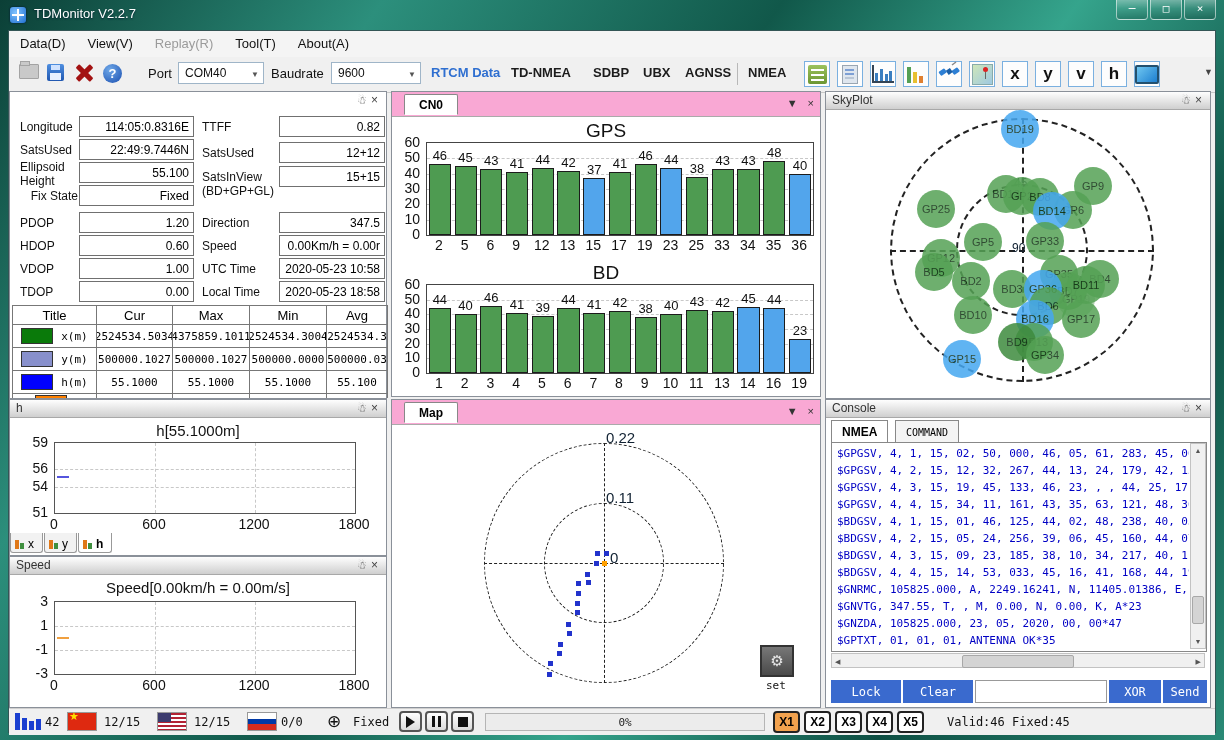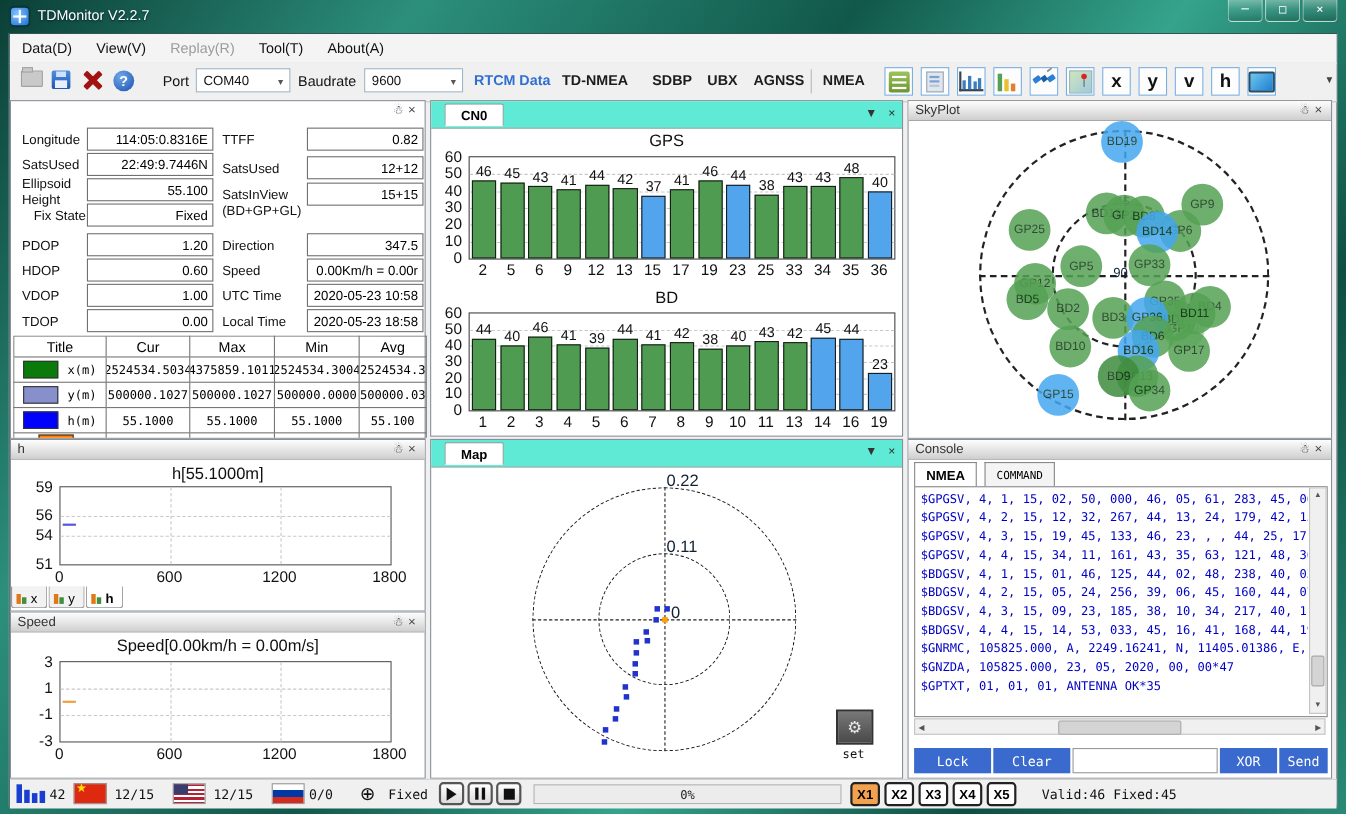--- a/index.html
+++ b/index.html
@@ -59,21 +59,21 @@
   .g-map:before{content:"";position:absolute;left:10px;top:2px;width:5px;height:5px;border-radius:50%;background:#d22;}
   .g-map:after{content:"";position:absolute;left:12px;top:7px;width:1px;height:7px;background:#666;}
   .g-mon{width:20px;height:15px;border:2px solid #23506e;border-radius:2px;background:linear-gradient(135deg,#6fc6f0,#1d7fd0);}
   .tb-chev{position:absolute;right:2px;top:10px;font-size:9px;color:#444;}
   
   .panel{position:absolute;background:#fff;border:1px solid #8a9099;box-sizing:border-box;}
   .ptitle{position:absolute;left:0;top:0;right:0;height:18px;background:linear-gradient(180deg,#fefefe,#cfcfcf);
     border-bottom:1px solid #a8a8a8;font-size:12px;color:#333;padding:1px 0 0 6px;box-sizing:border-box;}
   .picons{position:absolute;right:4px;top:1px;font-size:12px;color:#444;letter-spacing:4px;}
   .pin{display:inline-block;transform:rotate(0);font-size:11px;}
-  .tabrow{position:absolute;left:0;top:0;right:0;height:24px;background:#5eead4;border-bottom:1px solid #aaa;}
+  .tabrow{position:absolute;left:0;top:0;right:0;height:24px;background:#f9a8d4;border-bottom:1px solid #aaa;}
   .dtab{position:absolute;left:12px;top:2px;height:21px;background:#fff;border:1px solid #888;border-bottom:1px solid #fff;
     padding:3px 14px 0 14px;font-size:12px;font-weight:bold;box-sizing:border-box;border-radius:2px 2px 0 0;}
   .tr-icons{position:absolute;right:6px;top:5px;font-size:11px;color:#333;}
   .tr-icons span{margin-left:10px;}
   
   .f-label{position:absolute;font-size:12px;color:#111;}
   .f-box{position:absolute;height:21px;background:#fff;border:1px solid #707070;box-sizing:border-box;
     font-size:12px;text-align:right;padding:3px 4px 0 2px;overflow:hidden;white-space:nowrap;}
   .itable{position:absolute;left:2px;top:213px;width:378px;height:93px;overflow:hidden;font-size:12px;}
   .itable .hdr,.itable .row{display:flex;}
@@ -92,21 +92,21 @@
   .gridv{position:absolute;top:0;bottom:0;border-left:1px dashed #c8c8c8;}
   .marker{position:absolute;height:2px;width:12px;}
   .minitabs{position:absolute;left:0;bottom:2px;height:20px;display:flex;}
   .minitab{border:1px solid #999;border-top:none;background:#f2f2f2;font-size:12px;padding:2px 8px 0 4px;
     display:flex;align-items:center;margin-right:1px;border-radius:0 0 3px 3px;}
   .minitab.active{background:#fff;font-weight:bold;}
   .mt-icon{width:10px;height:10px;position:relative;margin-right:3px;}
   .mt-icon:before{content:"";position:absolute;left:0;bottom:0;width:4px;height:9px;background:#e07818;}
   .mt-icon:after{content:"";position:absolute;left:5px;bottom:0;width:4px;height:6px;background:#3f8f3f;}
   
-  .bc-title{position:absolute;width:100%;text-align:center;font-size:15px;color:#111;}
+  .bc-title{position:absolute;width:100%;text-align:center;font-size:19px;color:#111;}
   .bc-plot{position:absolute;border:1px solid #444;background:#fff;}
   .bc-slots{position:absolute;inset:0;display:flex;align-items:flex-end;}
   .bslot{position:relative;height:100%;display:flex;align-items:flex-end;justify-content:center;}
   .bar{box-sizing:border-box;border:1px solid #1c1c1c;width:86%;}
   .bar.g{background:#4e9b51;} .bar.b{background:#52a5ec;}
   .bval{position:absolute;width:140%;left:-20%;text-align:center;font-size:13px;color:#111;}
   .bc-x{position:absolute;display:flex;}
   .bc-x span{flex:1;text-align:center;font-size:14px;color:#111;}
   
   .ring{position:absolute;border:2px dashed #222;border-radius:50%;box-sizing:border-box;}
@@ -687,20 +687,21 @@
         <div id="console-lines" style="position: absolute; left: 0px; top: 2px; right: 17px; overflow: hidden;">
             <div class="cline">$GPGSV, 4, 1, 15, 02, 50, 000, 46, 05, 61, 283, 45, 06, 40, 052, 43, 09, 18,</div>
             <div class="cline">$GPGSV, 4, 2, 15, 12, 32, 267, 44, 13, 24, 179, 42, 15, 05, 204, 37, 17, 25,</div>
             <div class="cline">$GPGSV, 4, 3, 15, 19, 45, 133, 46, 23, , , 44, 25, 17, 295, 38, 33, 65, 068,</div>
             <div class="cline">$GPGSV, 4, 4, 15, 34, 11, 161, 43, 35, 63, 121, 48, 36, 60, 149, 40*4D</div>
             <div class="cline">$BDGSV, 4, 1, 15, 01, 46, 125, 44, 02, 48, 238, 40, 03, 65, 189, 46, 04, 33,</div>
             <div class="cline">$BDGSV, 4, 2, 15, 05, 24, 256, 39, 06, 45, 160, 44, 07, 24, 187, 41, 08, 48,</div>
             <div class="cline">$BDGSV, 4, 3, 15, 09, 23, 185, 38, 10, 34, 217, 40, 11, 37, 115, 43, 13, 45,</div>
             <div class="cline">$BDGSV, 4, 4, 15, 14, 53, 033, 45, 16, 41, 168, 44, 19, , , 23*6A</div>
             <div class="cline">$GNRMC, 105825.000, A, 2249.16241, N, 11405.01386, E, 0.00, 347.55,</div>
+            <div class="cline">$GNVTG, 347.55, T, , M, 0.00, N, 0.00, K, A*23</div>
             <div class="cline">$GNZDA, 105825.000, 23, 05, 2020, 00, 00*47</div>
             <div class="cline">$GPTXT, 01, 01, 01, ANTENNA OK*35</div>
           </div>
         <div class="sb" style="right:0;top:0;width:16px;height:206px">
           <div class="sarr" style="left:0;right:0;top:3px">▲</div>
           <div class="thumb" style="left:1px;right:1px;top:152px;height:26px"></div>
           <div class="sarr" style="left:0;right:0;bottom:3px">▼</div>
         </div>
       </div>
       <div class="sb" style="left:5px;top:253px;width:374px;height:15px">

